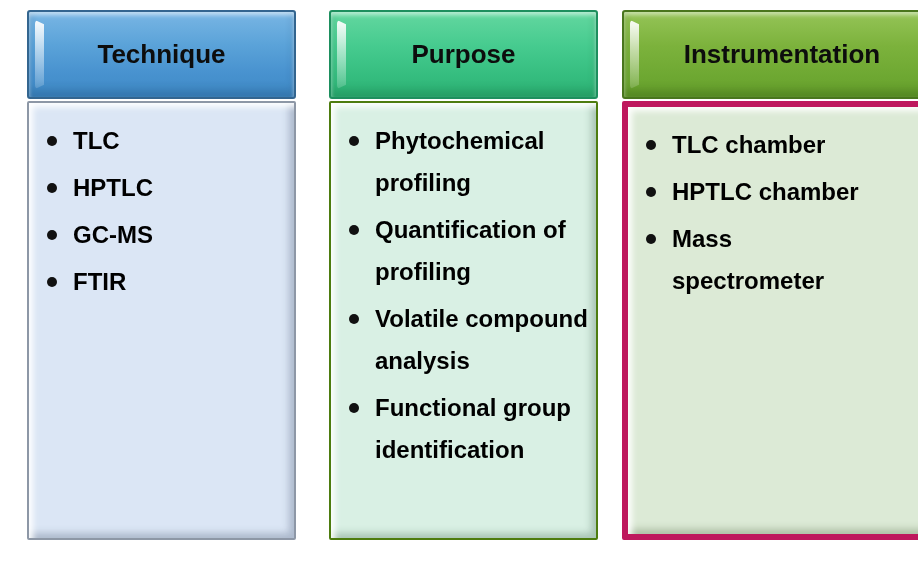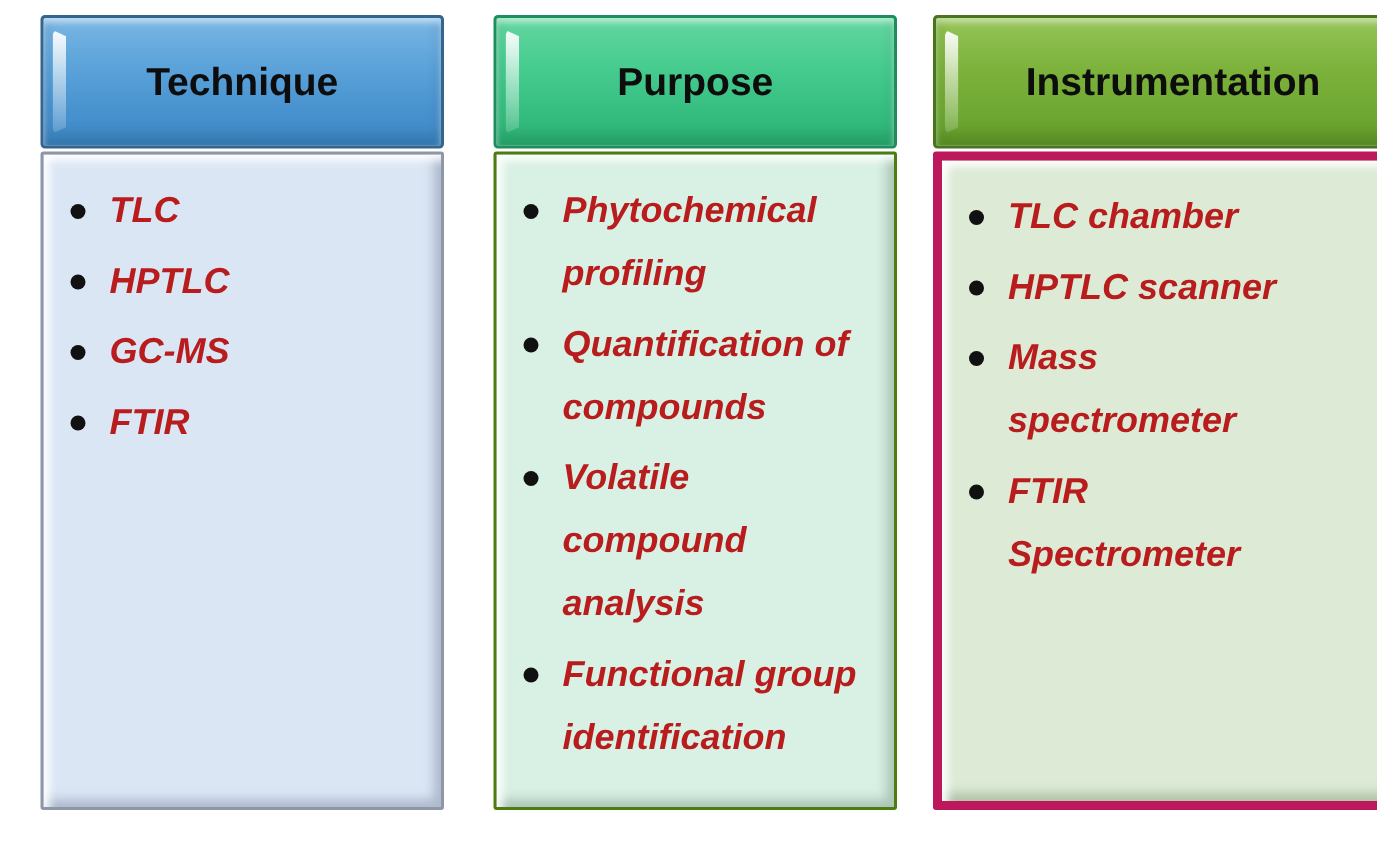--- a/index.html
+++ b/index.html
@@ -104,23 +104,22 @@
     margin: 0;
     padding: 17px 8px 0 14px;
   }
   .item-list li {
     position: relative;
     padding-left: 30px;
     max-width: 213px;
     font-weight: bold;
     font-size: 24px;
     line-height: 42px;
-    color: #b91c1c;
+    color: #000000;
     margin-bottom: 5px;
-    font-style: italic;
   }
   .bullet {
     position: absolute;
     left: 4px;
     top: 16px;
     width: 10px;
     height: 10px;
     border-radius: 50%;
     background: #111111;
   }
@@ -147,36 +146,35 @@
     </div>
 
     <div class="column col-purpose">
       <div class="header">
         <span class="gloss"></span>
         <span>Purpose</span>
       </div>
       <div class="panel">
         <ul class="item-list">
           <li><span class="bullet"></span><span>Phytochemical profiling</span></li>
-          <li><span class="bullet"></span><span>Quantification of compounds</span></li>
+          <li><span class="bullet"></span><span>Quantification of profiling</span></li>
           <li><span class="bullet"></span><span>Volatile compound analysis</span></li>
           <li><span class="bullet"></span><span>Functional group identification</span></li>
         </ul>
       </div>
     </div>
 
     <div class="column col-instrumentation">
       <div class="header">
         <span class="gloss"></span>
         <span>Instrumentation</span>
       </div>
       <div class="panel">
         <ul class="item-list">
           <li><span class="bullet"></span><span>TLC chamber</span></li>
-          <li><span class="bullet"></span><span>HPTLC scanner</span></li>
+          <li><span class="bullet"></span><span>HPTLC chamber</span></li>
           <li><span class="bullet"></span><span>Mass spectrometer</span></li>
-          <li><span class="bullet"></span><span>FTIR Spectrometer</span></li>
         </ul>
       </div>
     </div>
 
   </div>
 </div>
 
 </body></html>

